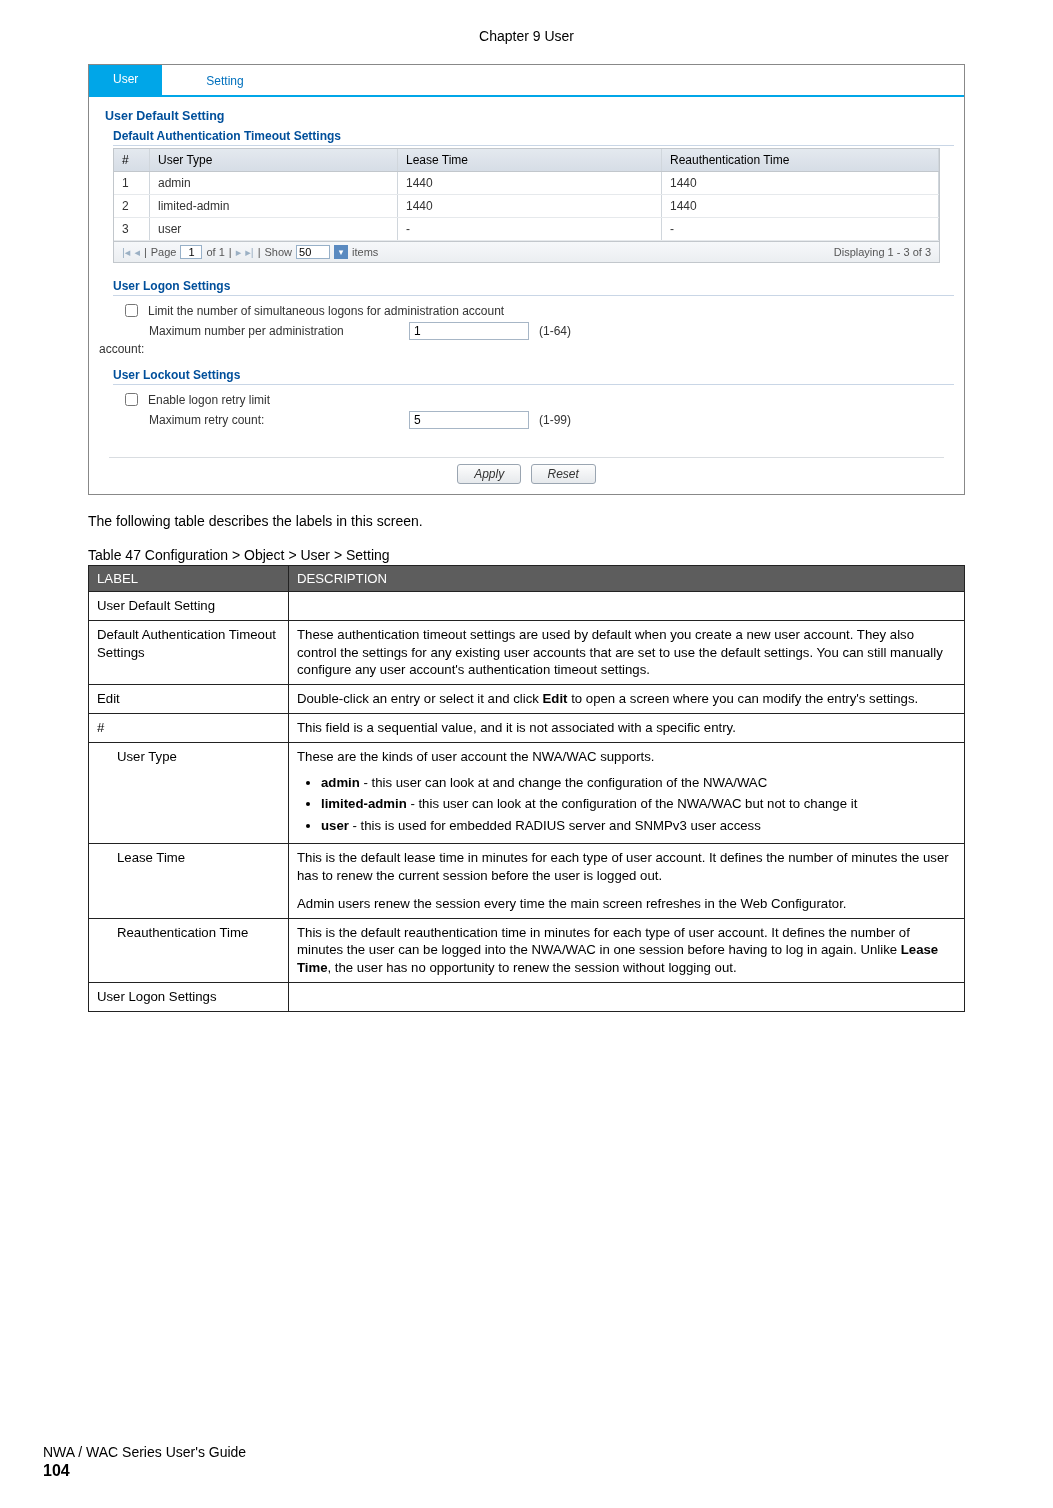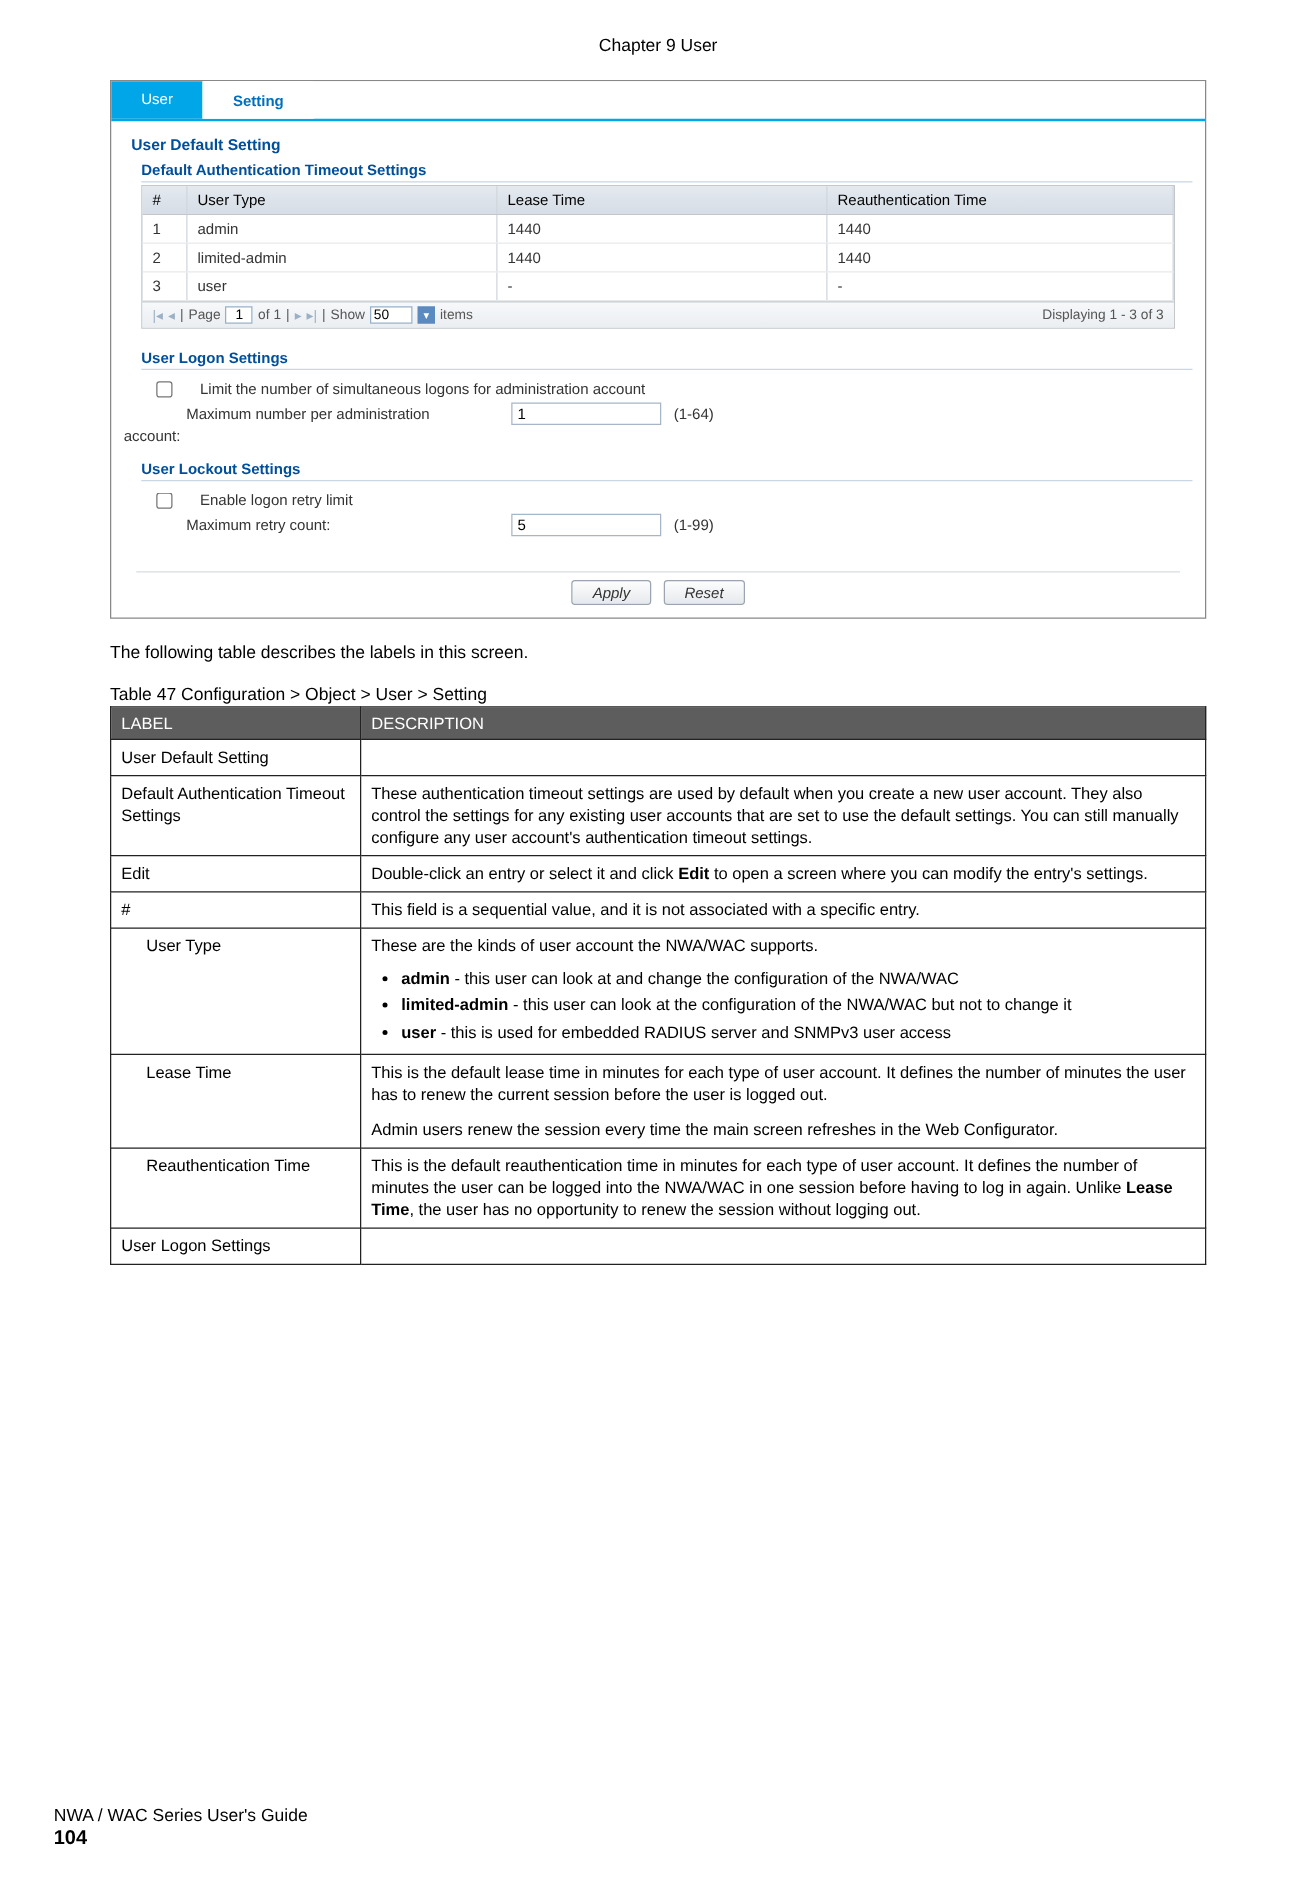--- a/index.html
+++ b/index.html
@@ -37,21 +37,21 @@
     background: #fff;
     border-bottom: 2px solid #00a6e8;
   }
   .ss-tab {
     padding: 7px 24px;
     font-size: 12px;
     color: #fff;
     cursor: pointer;
   }
   .ss-tab.inactive { background: #00a6e8; }
-  .ss-tab.active { background: #fff; color: #0070bd; font-weight: bold; border-top:2px solid transparent;}
+  .ss-tab.active { background: #fff; color: #0070bd; font-weight: normal; border-top:2px solid transparent;margin-left:20px;}
   .ss-tab.active { background:#fff; color:#0070bd; }
   .ss-body { padding: 6px 10px 10px 10px; }
   .ss-section-title {
     color: #004f9b;
     font-weight: bold;
     font-size: 12.5px;
     margin: 6px 0 4px 6px;
   }
   .ss-sub-title {
     color: #004f9b;
@@ -103,21 +103,21 @@
     font-size: 11px;
     color: #555;
     border-top:1px solid #c2c7cc;
   }
   .ss-pager .pg-left { display:flex; align-items:center; gap:4px;}
   .ss-pager input.pg-num { width:22px; border:1px solid #97b0c8; text-align:center; font-size:11px;}
   .ss-pager .pg-show { width:34px; border:1px solid #97b0c8; font-size:11px; text-align:left; padding-left:2px;}
   .ss-pager .nav-icon { color:#9bb0c4; font-size:11px; }
   .ss-pager .dd-arrow { display:inline-block; width:14px; height:14px; background:#5a8ac0; color:#fff; text-align:center; line-height:14px; font-size:9px;}
   .ss-indent { margin: 8px 14px 4px 26px; font-size:12px; color:#333; }
-  .ss-chk { display:flex; align-items:flex-end; gap:22px; margin-bottom:4px;}
+  .ss-chk { display:flex; align-items:flex-start; gap:10px; margin-bottom:4px;}
   .ss-chk input[type=checkbox]{ width:13px; height:13px;}
   .ss-field-row { display:flex; align-items:center; margin:2px 0 2px 24px; }
   .ss-field-label { width: 260px; font-size:12px; color:#333; }
   .ss-field-input { width: 120px; border:1px solid #a7b6c6; padding:1px 4px; font-size:12px; margin-right:10px;}
   .ss-range { font-size:12px; color:#333; }
   .ss-overflow-label { font-size:12px; color:#333; margin-top:-2px;}
   .ss-buttons {
     text-align:center;
     border-top:1px solid #d9dde1;
     margin:28px 10px 0 10px;

